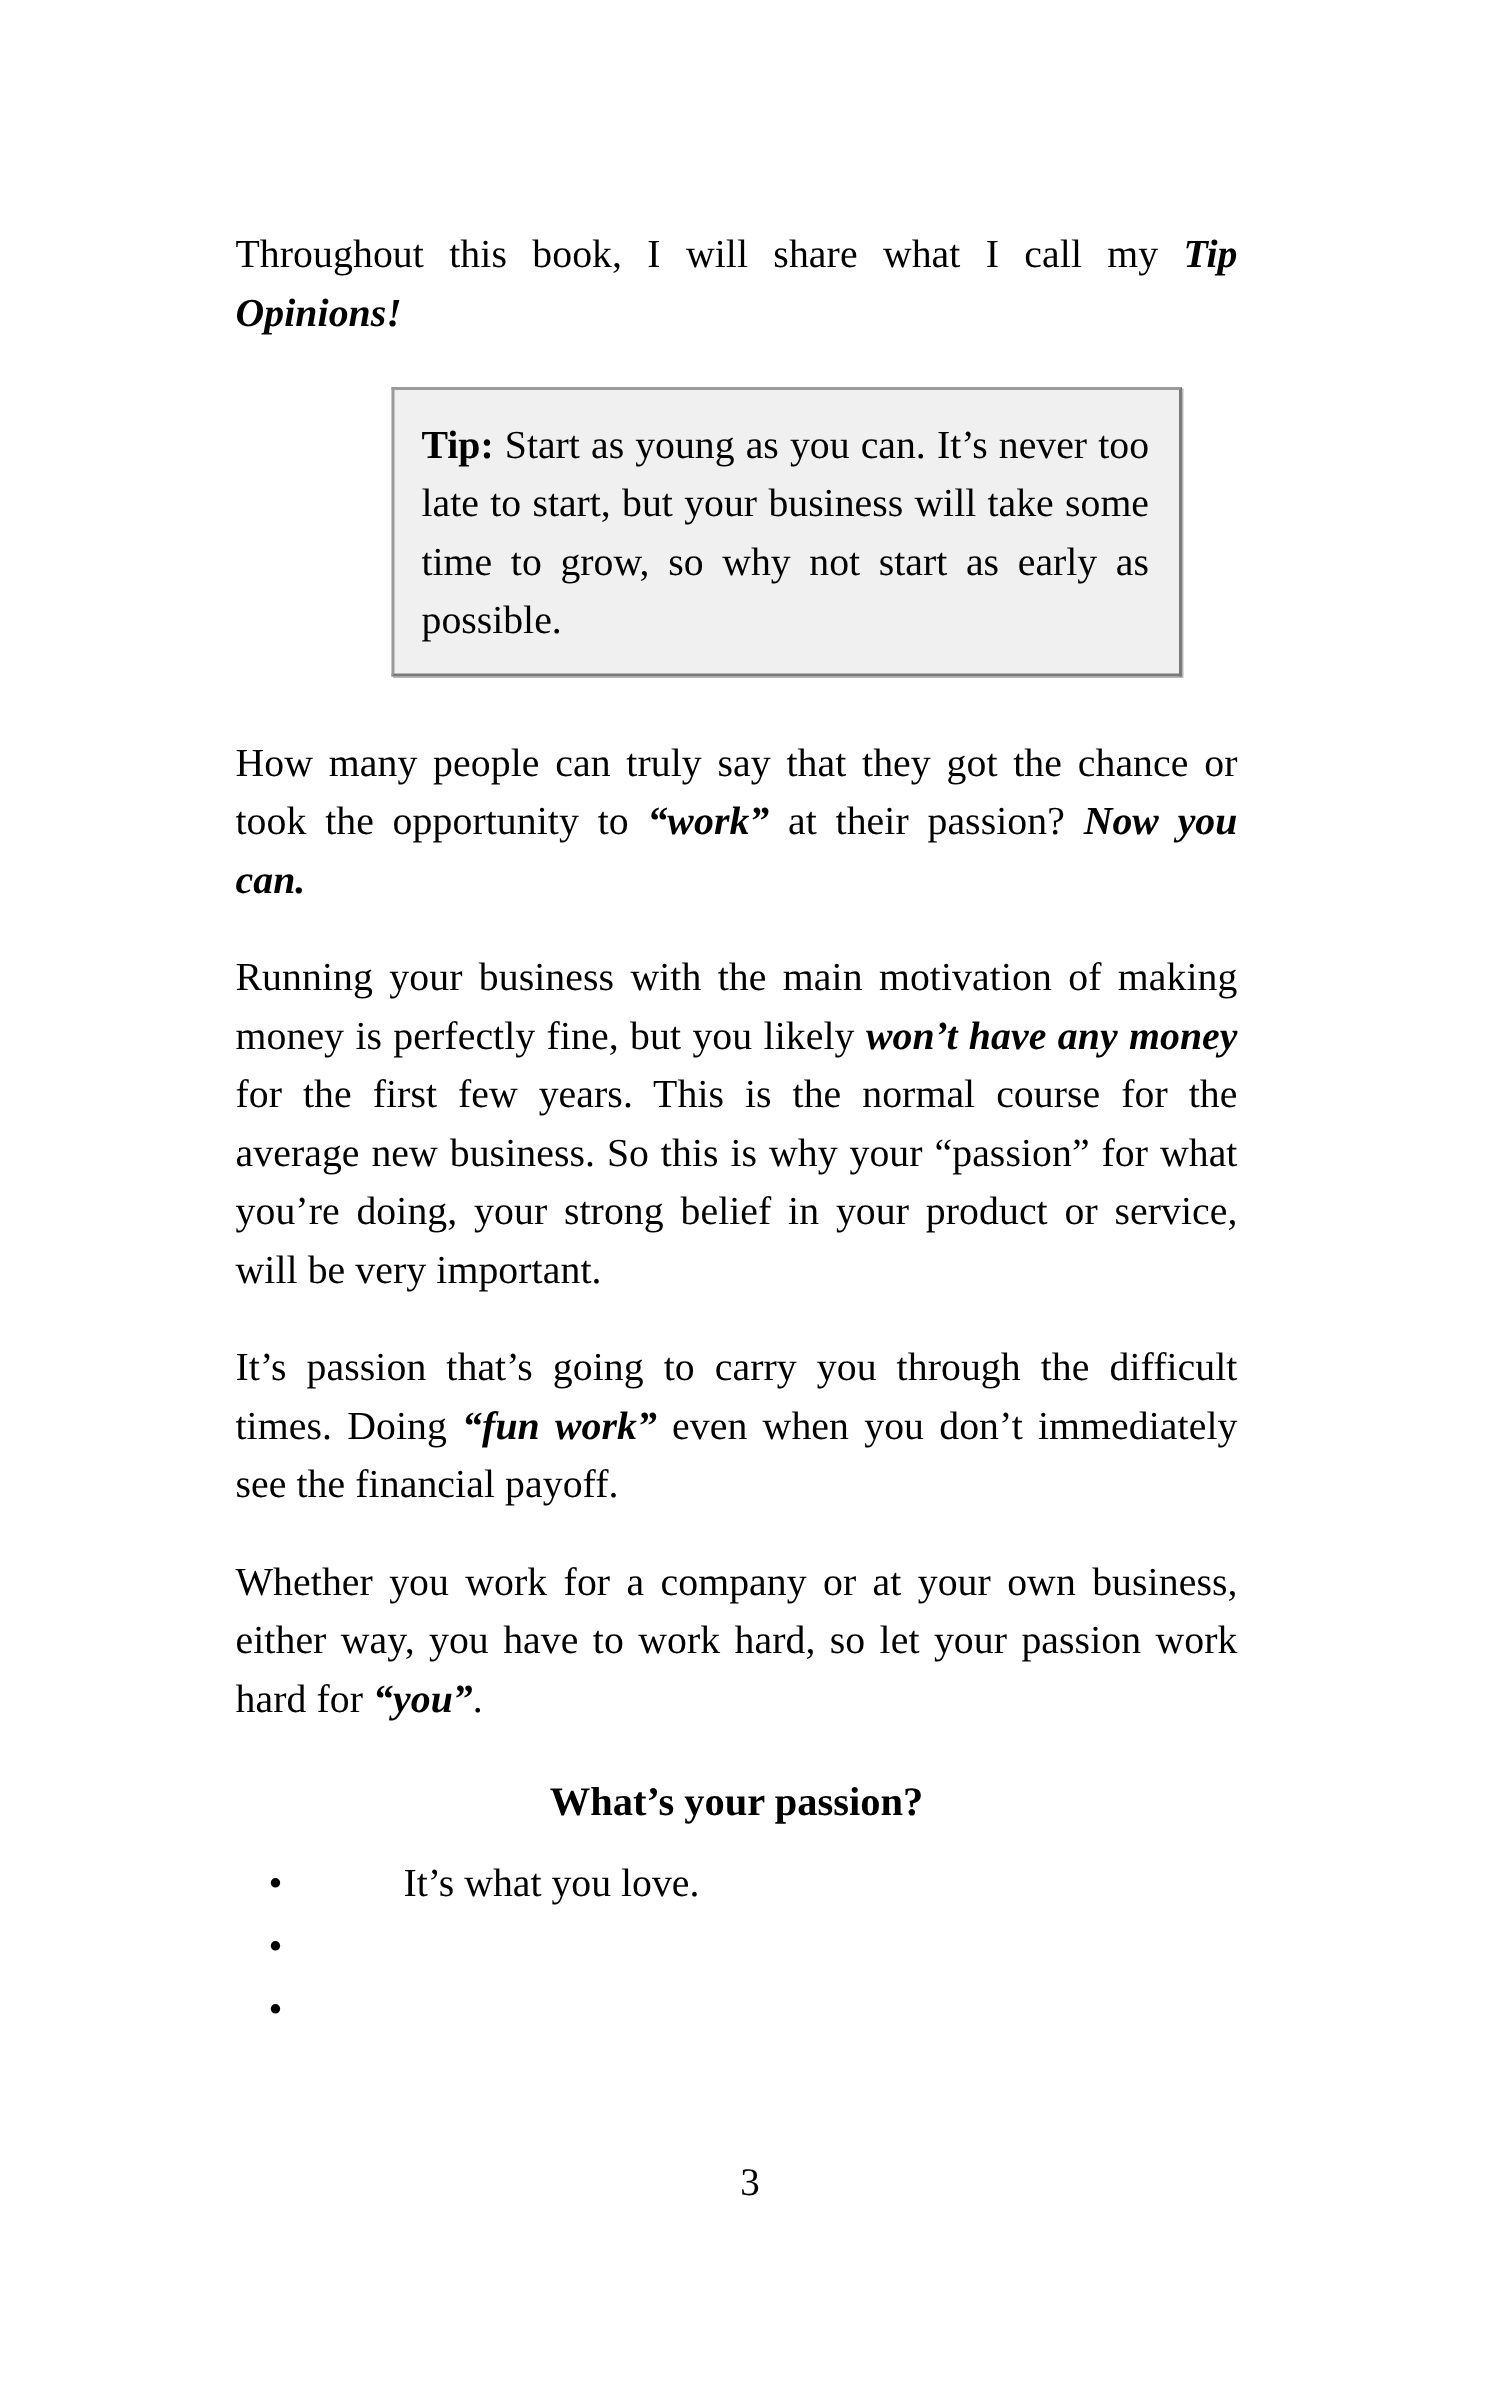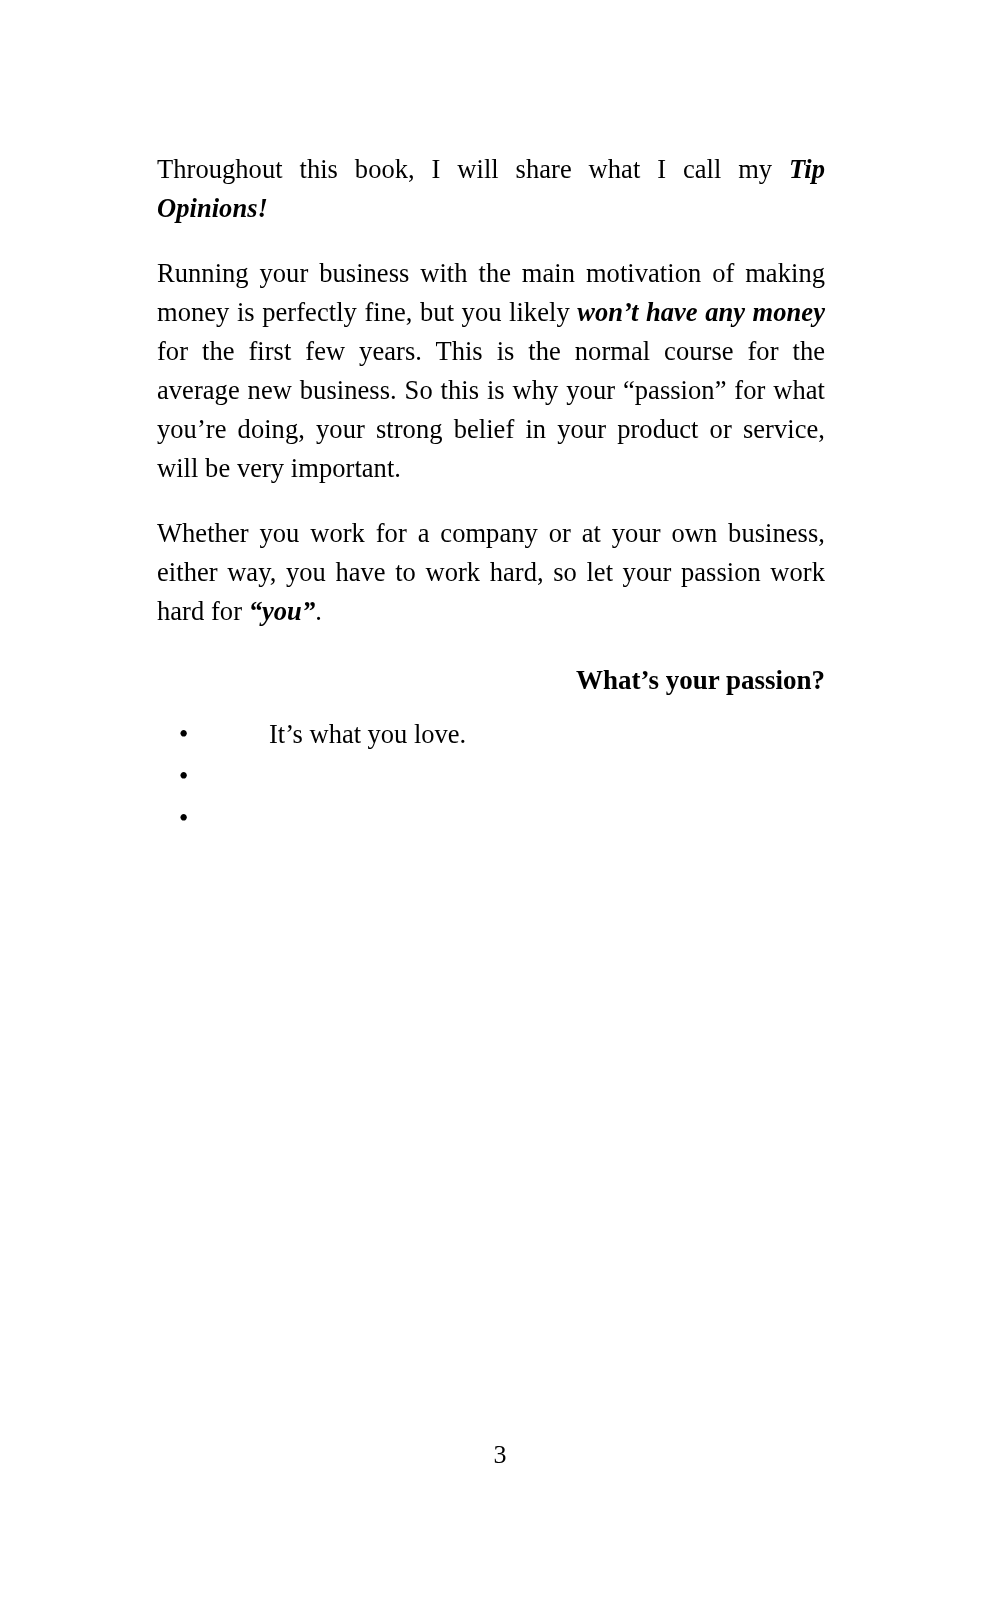--- a/index.html
+++ b/index.html
@@ -74,21 +74,21 @@
   .tip-label {
     font-weight: bold;
   }
 
   
   h2.section-heading {
     margin: 30px 0 14px 0;
     font-size: 27px;
     line-height: 38px;
     font-weight: bold;
-    text-align: right;
+    text-align: center;
   }
 
   
   ul.bullets {
     margin: 0;
     padding: 0;
     list-style: none;
   }
   ul.bullets li {
     display: flex;
@@ -122,24 +122,31 @@
   }
 </style>
 </head>
 <body>
 
 <div class="page">
   <div class="content">
 
     <p class="body"><span>Throughout this book, I will share what I call my </span><span class="bi">Tip Opinions!</span></p>
 
+    <div class="tipbox-wrap">
+      <div class="tipbox">
+        <p><span class="tip-label">Tip:</span><span> Start as young as you can.  It’s never too late to start, but your business will take some time to grow, so why not start as early as possible.</span></p>
+      </div>
+    </div>
 
+    <p class="body"><span>How many people can truly say that they got the chance or took the opportunity to </span><span class="bi">“work”</span><span> at their passion? </span><span class="bi">Now you can.</span></p>
 
     <p class="body"><span>Running your business with the main motivation of making money is perfectly fine, but you likely </span><span class="bi">won’t have any money</span><span> for the first few years. This is the normal course for the average new business. So this is why your “passion” for what you’re doing, your strong belief in your product or service, will be very important.</span></p>
 
+    <p class="body"><span>It’s passion that’s going to carry you through the difficult times. Doing </span><span class="bi">“fun work”</span><span> even when you don’t immediately see the financial payoff.</span></p>
 
     <p class="body"><span>Whether you work for a company or at your own business, either way, you have to work hard, so let your passion work hard for </span><span class="bi">“you”</span><span>.</span></p>
 
     <h2 class="section-heading">What’s your passion?</h2>
 
     <ul class="bullets">
       <li>
         <span class="marker">•</span>
         <span class="item-text">It’s what you love.</span>
       </li>

